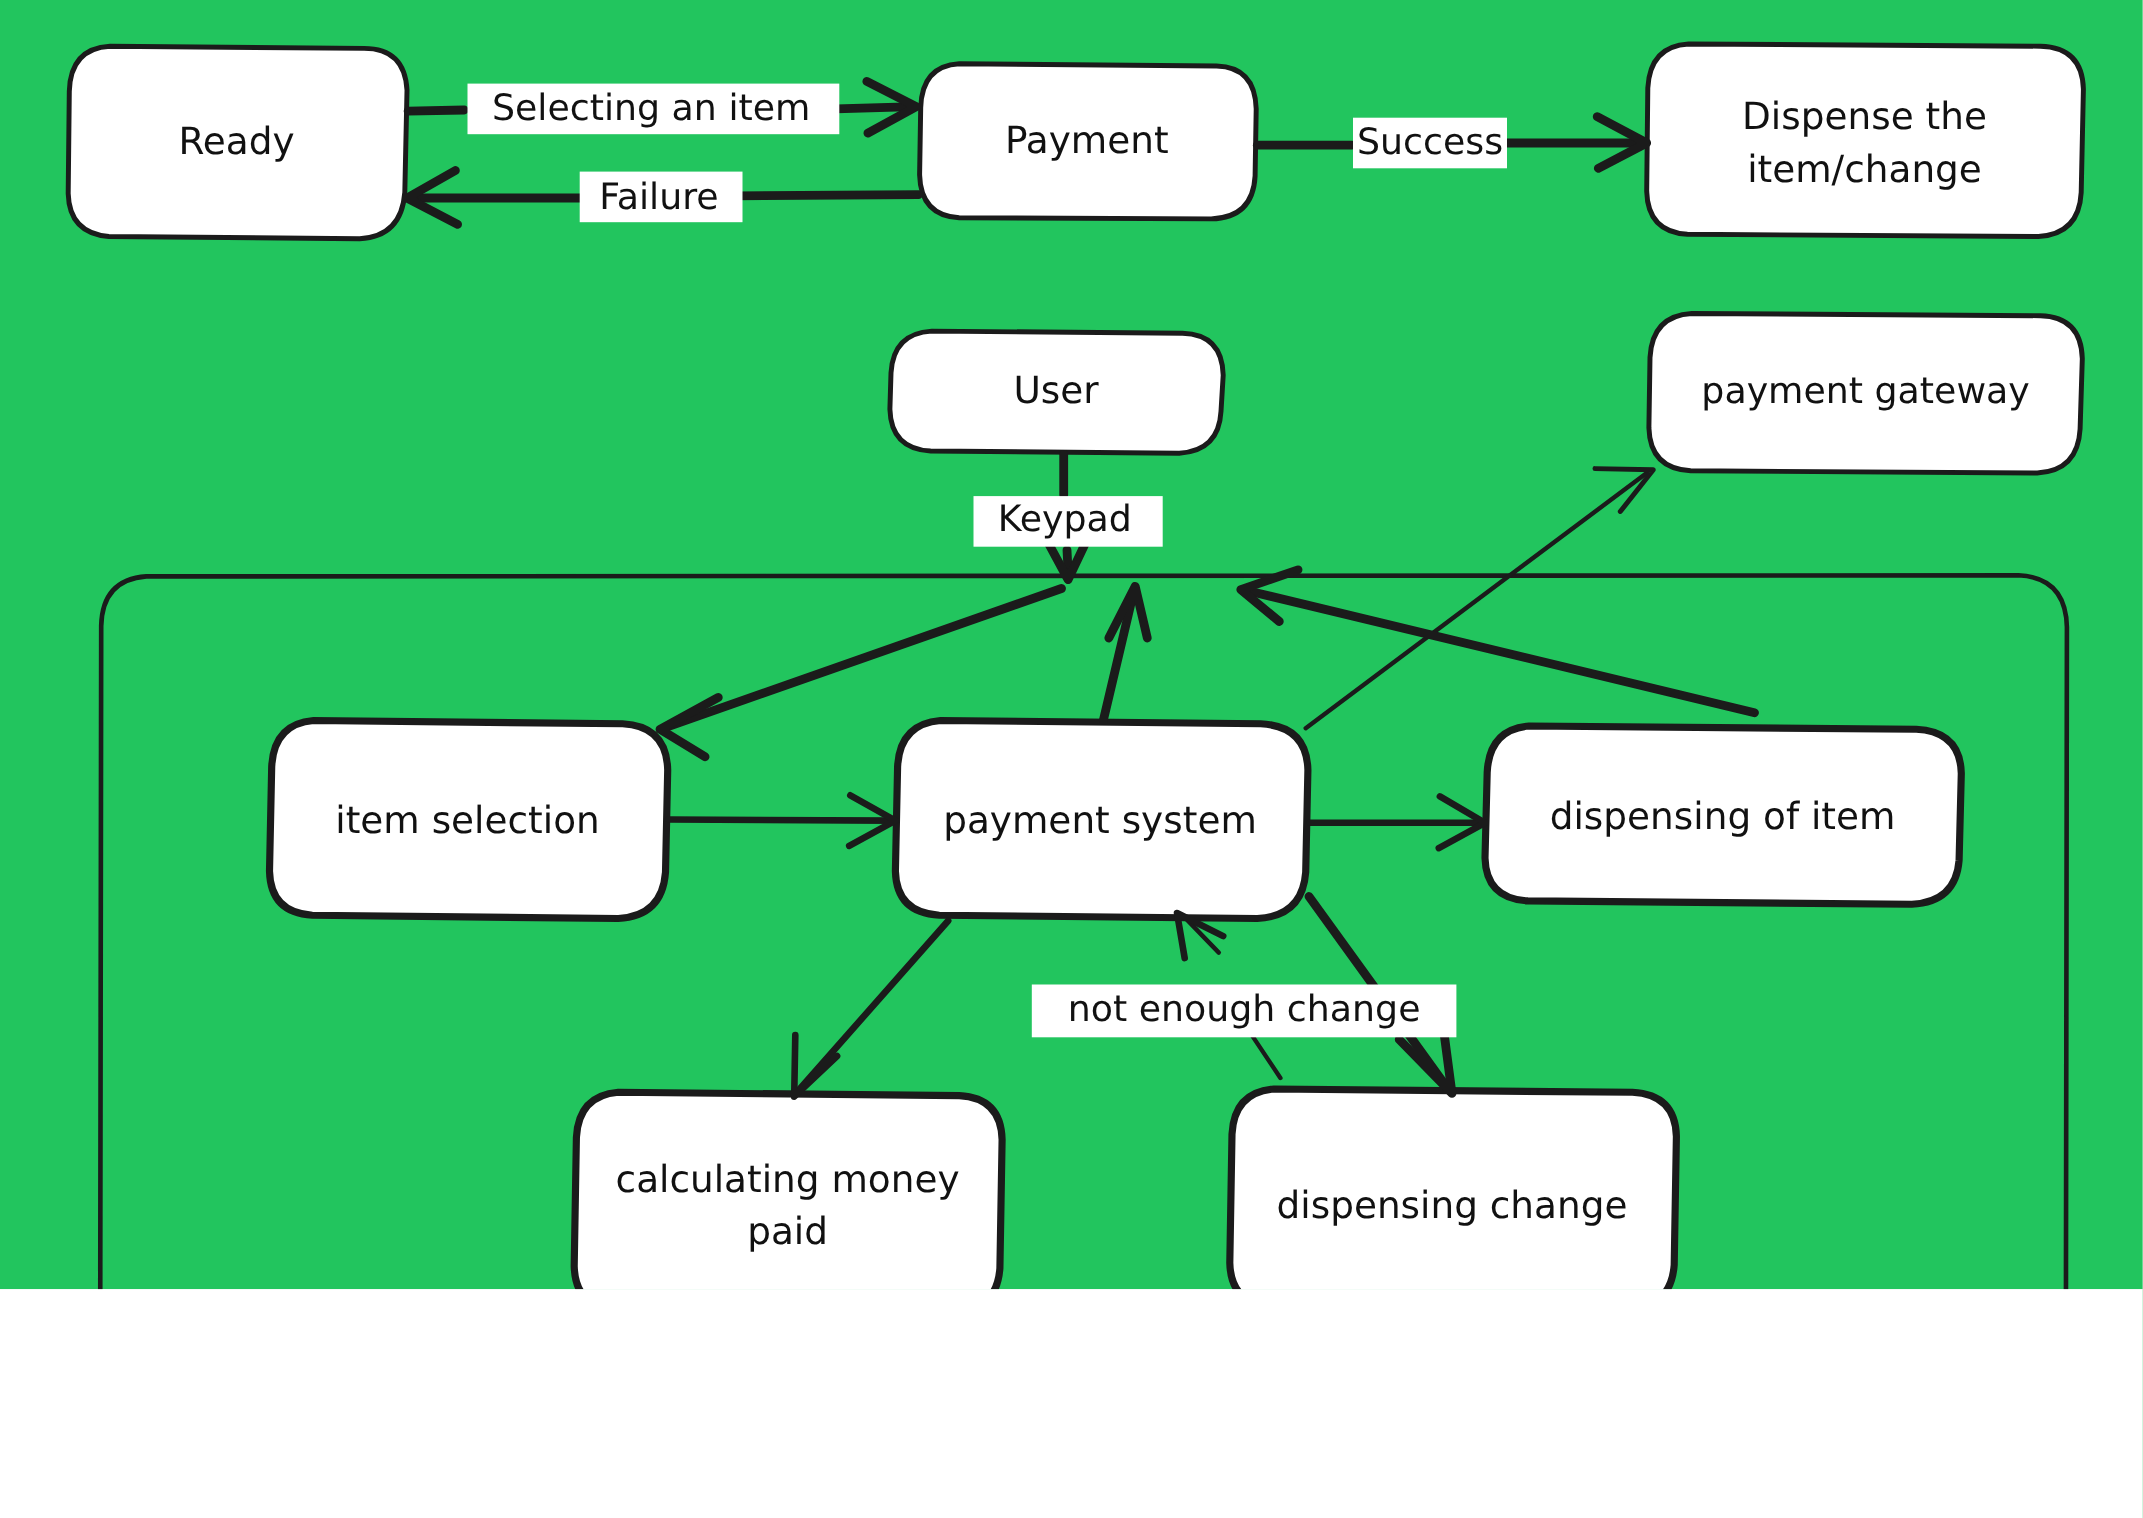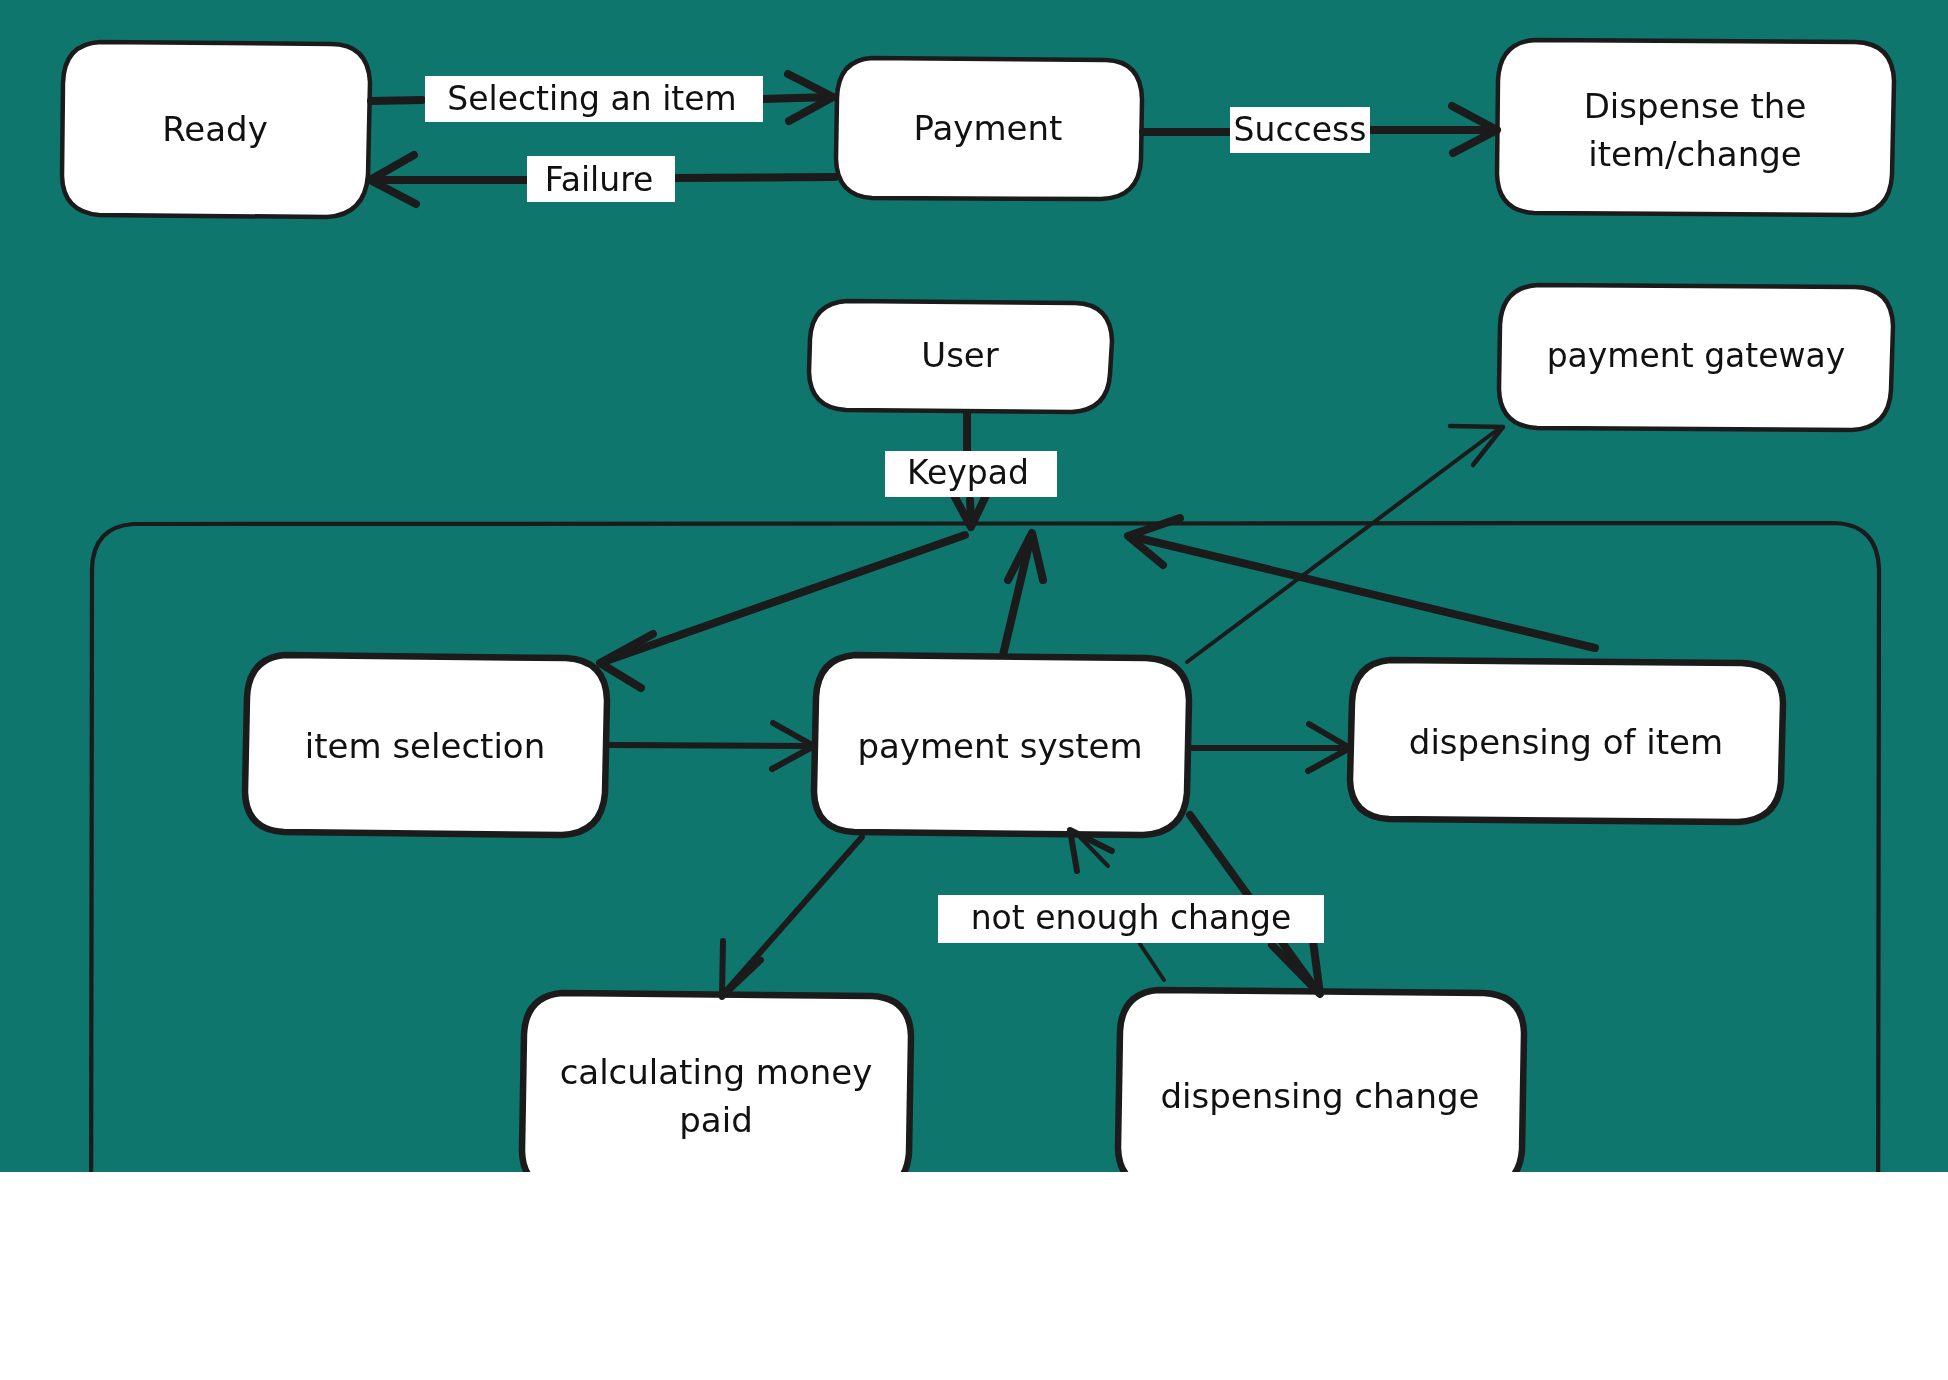--- a/index.html
+++ b/index.html
@@ -4,21 +4,21 @@
 <style>
   html, body {
     margin: 0;
     padding: 0;
     background: #ffffff;
   }
   #canvas {
     position: relative;
     width: 1948px;
     height: 1172px;
-    background: #0f766e;
+    background: #22c55e;
     overflow: hidden;
   }
   svg#diagram {
     position: absolute;
     inset: 0;
     width: 1948px;
     height: 1380px;
   }
   .node-rect {
     fill: #ffffff;

